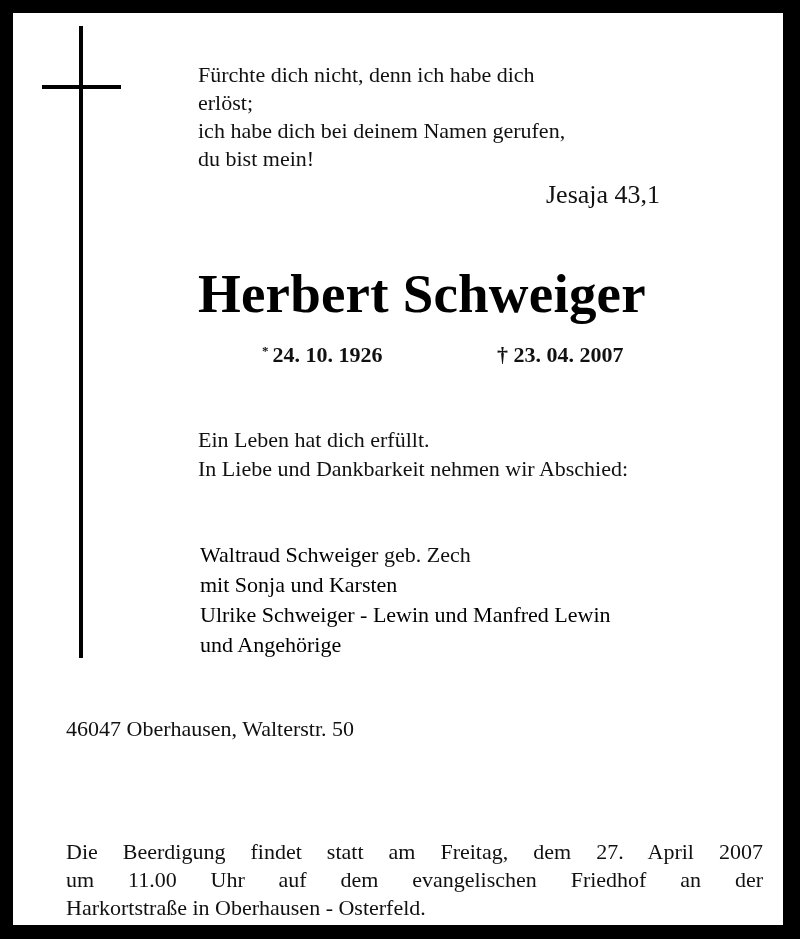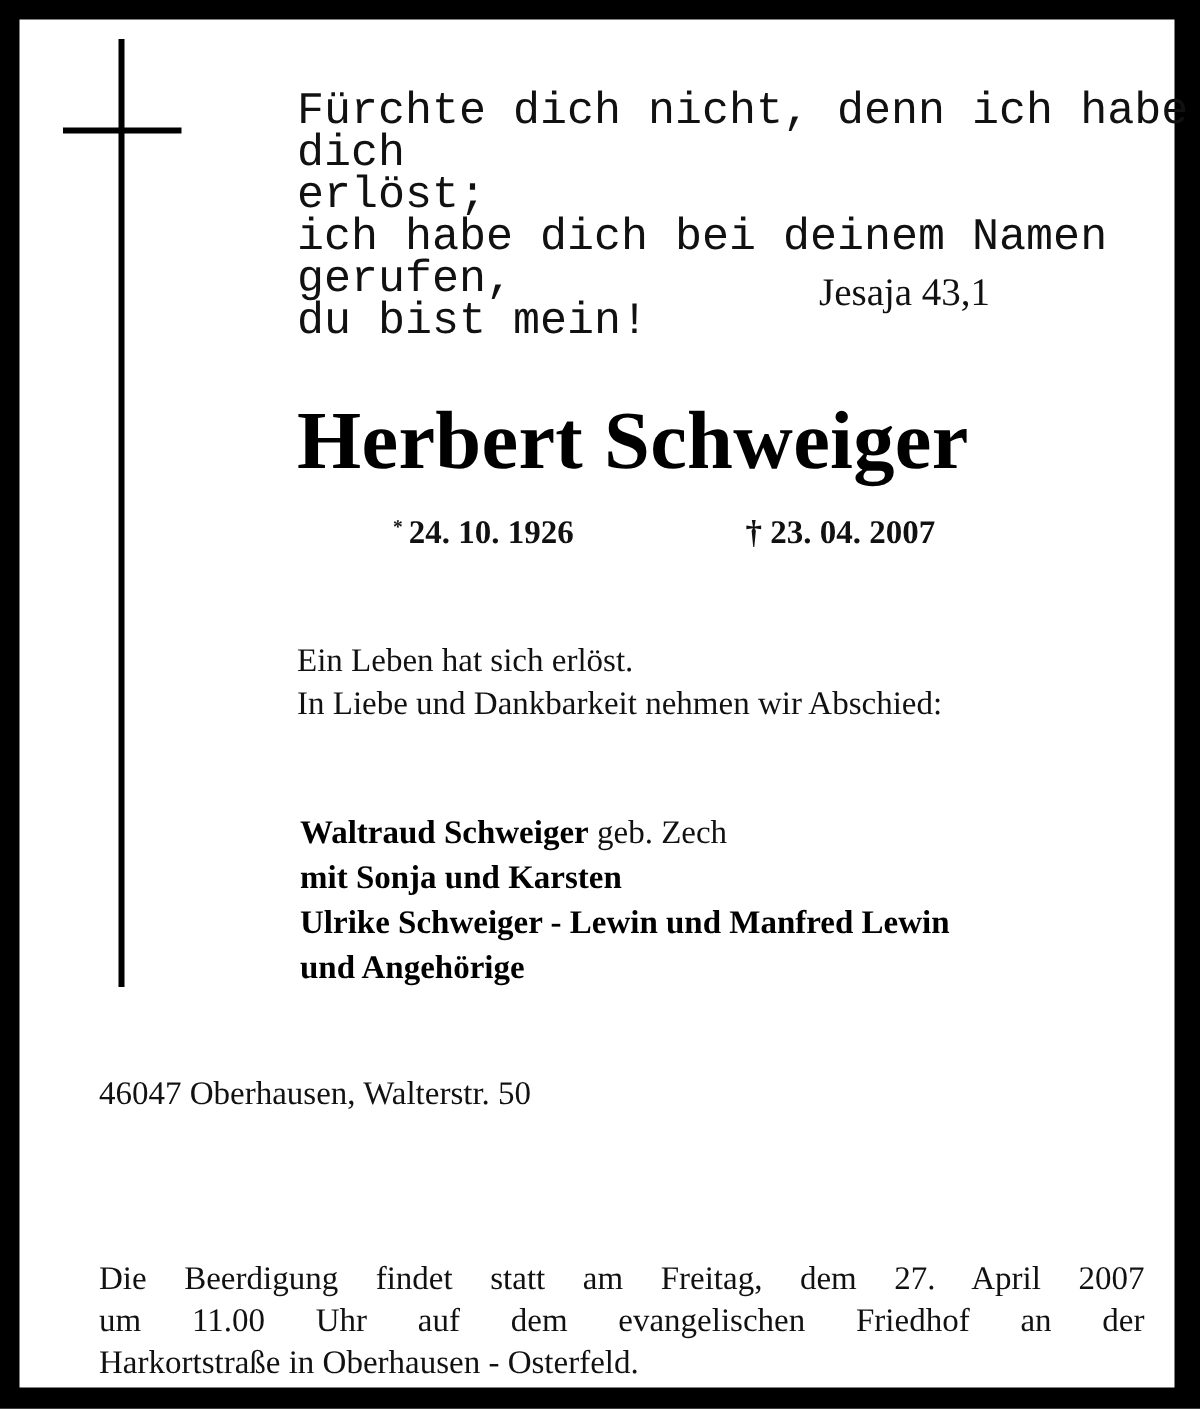--- a/index.html
+++ b/index.html
@@ -1,29 +1,29 @@
 <!DOCTYPE html>
 <html><head>
   <meta charset="utf-8">
   <style>
     html, body { margin: 0; padding: 0; background: #000; }
     body { width: 800px; height: 939px; position: relative; overflow: hidden; font-family: "Liberation Serif", "DejaVu Serif", serif; color: #111; }
     .frame { position: absolute; left: 13px; top: 13px; width: 770px; height: 912px; background: #fff; }
     .cross-v { position: absolute; left: 79px; top: 26px; width: 4px; height: 632px; background: #000; }
     .cross-h { position: absolute; left: 42px; top: 85px; width: 79px; height: 4px; background: #000; }
-    .verse { position: absolute; left: 198px; top: 61px; font-size: 30px; line-height: 28px; font-family: Liberation Mono, monospace; }
+    .verse { position: absolute; left: 198px; top: 61px; font-size: 22px; line-height: 28px; }
     .verse-ref { position: absolute; left: 546px; top: 180px; font-size: 26px; }
     .name { position: absolute; left: 198px; top: 262px; font-size: 55px; font-weight: bold; letter-spacing: 0.2px; color: #000; font-family: Liberation Serif, serif; }
     .dates { position: absolute; top: 342px; font-size: 22px; font-weight: bold; }
     .born { left: 262px; }
     .died { left: 497px; text-align: right; }
     .star { font-size: 13px; vertical-align: 7px; margin-right: 4px; }
     .mourn { position: absolute; left: 198px; top: 425px; font-size: 22px; line-height: 29px; }
     .family { position: absolute; left: 200px; top: 540px; font-size: 22px; line-height: 30px; }
-    .family b { font-weight: bold; color: #000; }
+    .family b { font-weight: normal; color: #000; }
     .address { position: absolute; left: 66px; top: 716px; font-size: 22px; }
     .funeral { position: absolute; left: 66px; top: 790px; width: 697px; font-size: 22px; line-height: 28px; text-align: justify; margin-top: 48px; }
     .just-line { display: block; text-align: justify; text-align-last: justify; }
   </style>
 </head>
 <body>
 
 <div class="frame"></div>
 
 <div class="cross-v"></div>
@@ -41,21 +41,21 @@
 
 <div class="dates born">
   <span class="star">*</span><span>24. 10. 1926</span>
 </div>
 <div class="dates died">
   <span>†</span>
   <span>23. 04. 2007</span>
 </div>
 
 <div class="mourn">
-  <div>Ein Leben hat sich erlöst.</div>
+  <div>Ein Leben hat dich erfüllt.</div>
   <div>In Liebe und Dankbarkeit nehmen wir Abschied:</div>
 </div>
 
 <div class="family">
   <div><b>Waltraud Schweiger</b><span> geb. Zech</span></div>
   <div><b>mit Sonja und Karsten</b></div>
   <div><b>Ulrike Schweiger - Lewin und Manfred Lewin</b></div>
   <div><b>und Angehörige</b></div>
 </div>
 

